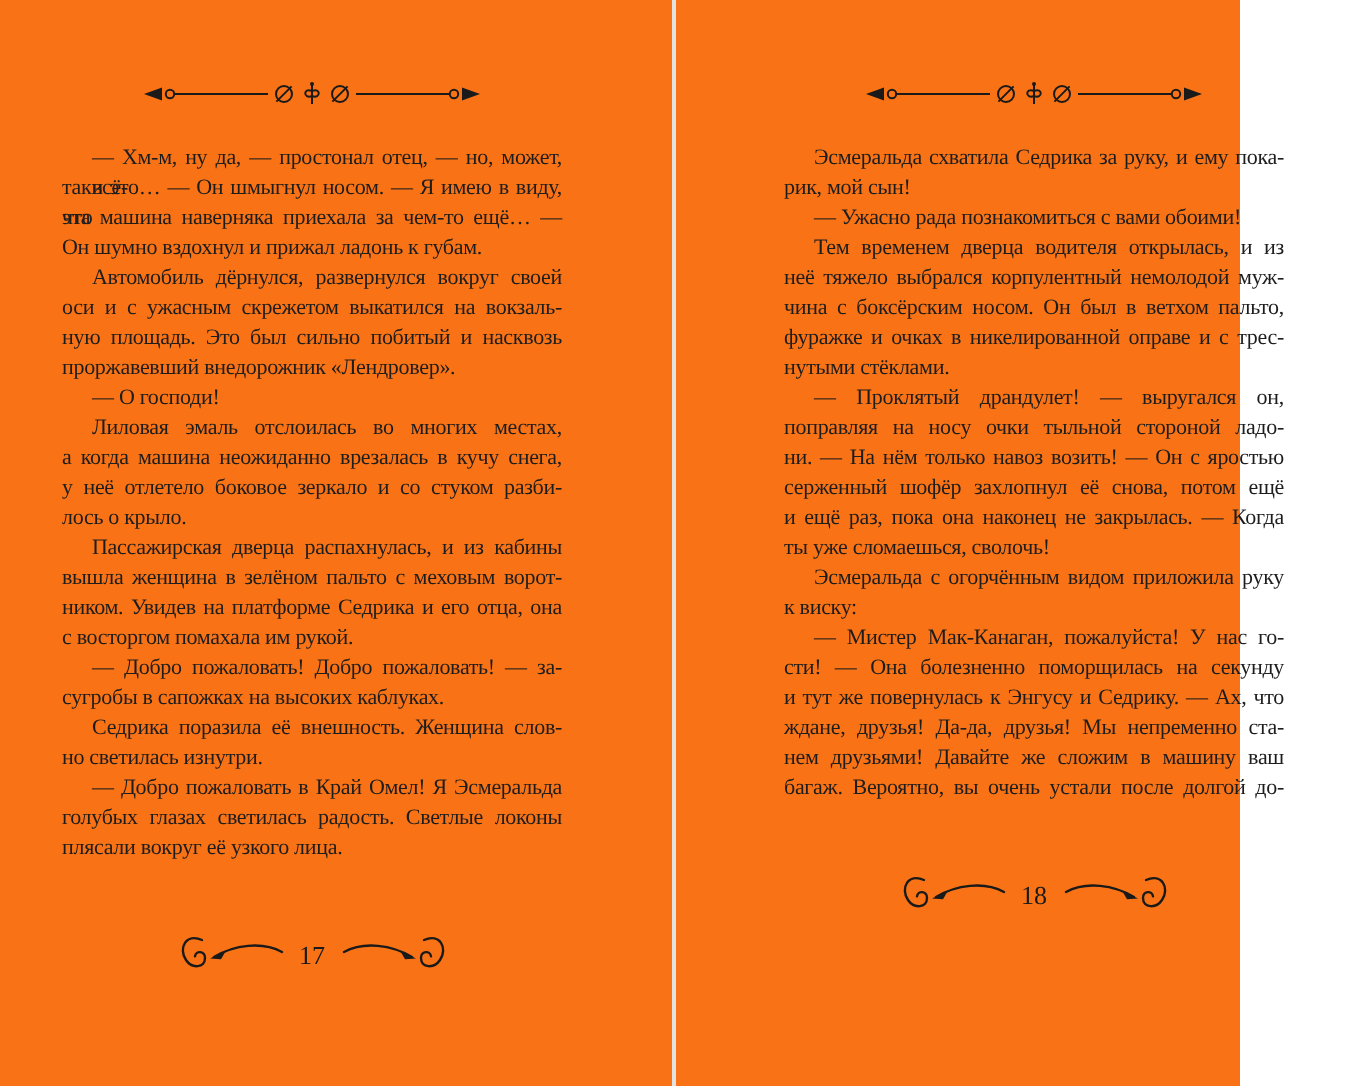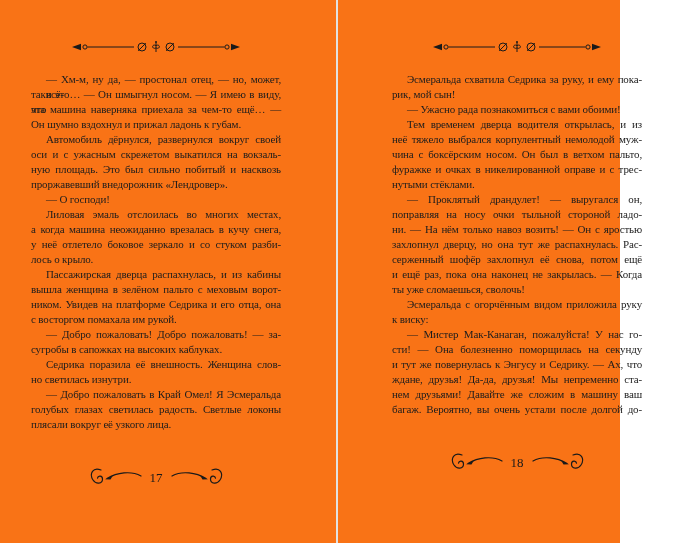--- a/index.html
+++ b/index.html
@@ -158,21 +158,20 @@
         <div class="ln end">рик, мой сын!</div>
         <div class="ln ind end">— Ужасно рада познакомиться с вами обоими!</div>
         <div class="ln ind">Тем временем дверца водителя открылась, и из</div>
         <div class="ln">неё тяжело выбрался корпулентный немолодой муж-</div>
         <div class="ln">чина с боксёрским носом. Он был в ветхом пальто,</div>
         <div class="ln">фуражке и очках в никелированной оправе и с трес-</div>
         <div class="ln end">нутыми стёклами.</div>
         <div class="ln ind">— Проклятый драндулет! — выругался он,</div>
         <div class="ln">поправляя на носу очки тыльной стороной ладо-</div>
         <div class="ln">ни. — На нём только навоз возить! — Он с яростью</div>
-        <div class="ln">захлопнул дверцу, но она тут же распахнулась. Рас-</div>
         <div class="ln">серженный шофёр захлопнул её снова, потом ещё</div>
         <div class="ln">и ещё раз, пока она наконец не закрылась. — Когда</div>
         <div class="ln end">ты уже сломаешься, сволочь!</div>
         <div class="ln ind">Эсмеральда с огорчённым видом приложила руку</div>
         <div class="ln end">к виску:</div>
         <div class="ln ind">— Мистер Мак-Канаган, пожалуйста! У нас го-</div>
         <div class="ln">сти! — Она болезненно поморщилась на секунду</div>
         <div class="ln">и тут же повернулась к Энгусу и Седрику. — Ах, что</div>
         <div class="ln">ждане, друзья! Да-да, друзья! Мы непременно ста-</div>
         <div class="ln">нем друзьями! Давайте же сложим в машину ваш</div>

